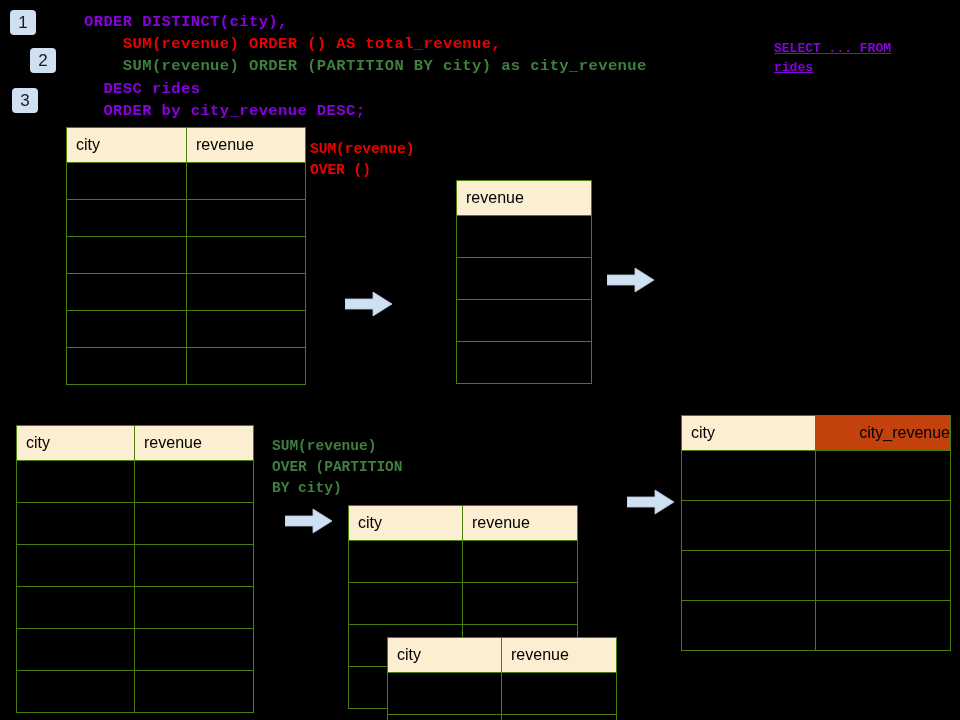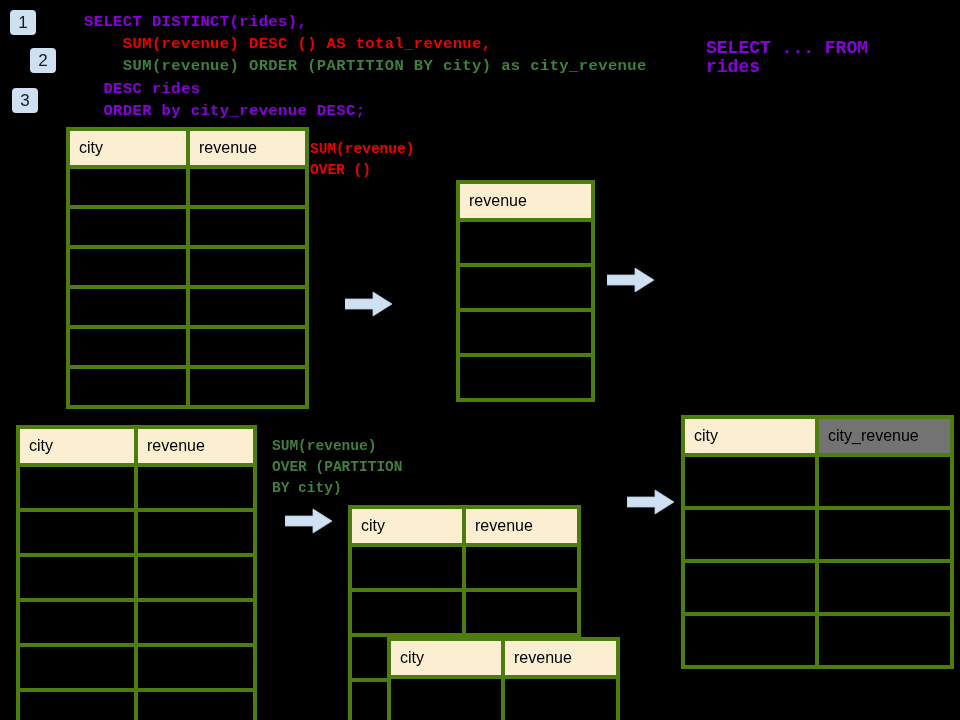--- a/index.html
+++ b/index.html
@@ -52,21 +52,21 @@
   }
 
   
   .tbl {
     position: absolute;
     border-collapse: collapse;
     table-layout: fixed;
     background: #000000;
   }
   .tbl th, .tbl td {
-    border: 4px solid #4d7c0f;
+    border: 1px solid #4d7c0f;
     padding: 0;
     margin: 0;
   }
   .tbl th {
     background: #fceed0;
     color: #000000;
     font-family: "Liberation Sans", sans-serif;
     font-size: 16px;
     font-weight: 400;
     text-align: left;
@@ -87,28 +87,28 @@
 </head>
 <body>
 
 <div id="canvas">
   <div id="badges-layer">
       <div class="badge" style="left: 10px; top: 10px; background: rgb(207, 224, 242);">1</div>
       <div class="badge" style="left: 30px; top: 48px; background: rgb(207, 224, 242);">2</div>
       <div class="badge" style="left: 12px; top: 88px; background: rgb(207, 224, 242);">3</div>
     </div>
   <div id="query-layer">
-      <div class="sql-line" style="left: 84px; top: 13px; color: rgb(138, 0, 224);">SELECT DISTINCT(rides),</div>
-      <div class="sql-line" style="left: 84px; top: 35px; color: rgb(238, 0, 0);">    SUM(revenue) DESC () AS total_revenue,</div>
+      <div class="sql-line" style="left: 84px; top: 13px; color: rgb(138, 0, 224);">ORDER DISTINCT(city),</div>
+      <div class="sql-line" style="left: 84px; top: 35px; color: rgb(238, 0, 0);">    SUM(revenue) ORDER () AS total_revenue,</div>
       <div class="sql-line" style="left: 84px; top: 57px; color: rgb(63, 127, 63);">    SUM(revenue) ORDER (PARTITION BY city) as city_revenue</div>
       <div class="sql-line" style="left: 84px; top: 80px; color: rgb(138, 0, 224);">  DESC rides</div>
       <div class="sql-line" style="left: 84px; top: 102px; color: rgb(138, 0, 224);">  ORDER by city_revenue DESC;</div>
     </div>
   <div id="annotations-layer">
-      <div class="annot" style="left: 706px; top: 39px; color: rgb(138, 0, 224); font-size: 18px; line-height: 19px;">SELECT ... FROM
+      <div class="annot" style="left: 774px; top: 39px; color: rgb(138, 0, 224); font-size: 13px; line-height: 19px; text-decoration: underline;">SELECT ... FROM
 rides</div>
       <div class="annot" style="left: 310px; top: 139px; color: rgb(238, 0, 0);">SUM(revenue)
 OVER ()</div>
       <div class="annot" style="left: 272px; top: 436px; color: rgb(63, 127, 63);">SUM(revenue)
 OVER (PARTITION
 BY city)</div>
     </div>
   <div id="tables-layer">
       <table class="tbl" style="left: 66px; top: 127px;">
         <colgroup>
@@ -263,21 +263,21 @@
         </tbody>
       </table>
       <table class="tbl" style="left: 681px; top: 415px;">
         <colgroup>
           <col style="width: 134px;">
           <col style="width: 135px;">
         </colgroup>
         <thead>
           <tr>
             <th style="background: rgb(252, 238, 208);">city</th>
-            <th style="background: #737373;">city_revenue</th>
+            <th style="background: #c2410c; text-align: right;">city_revenue</th>
           </tr>
         </thead>
         <tbody>
           <tr>
             <td style="height: 49px;"></td>
             <td style="height: 49px;"></td>
           </tr>
           <tr>
             <td style="height: 49px;"></td>
             <td style="height: 49px;"></td>

